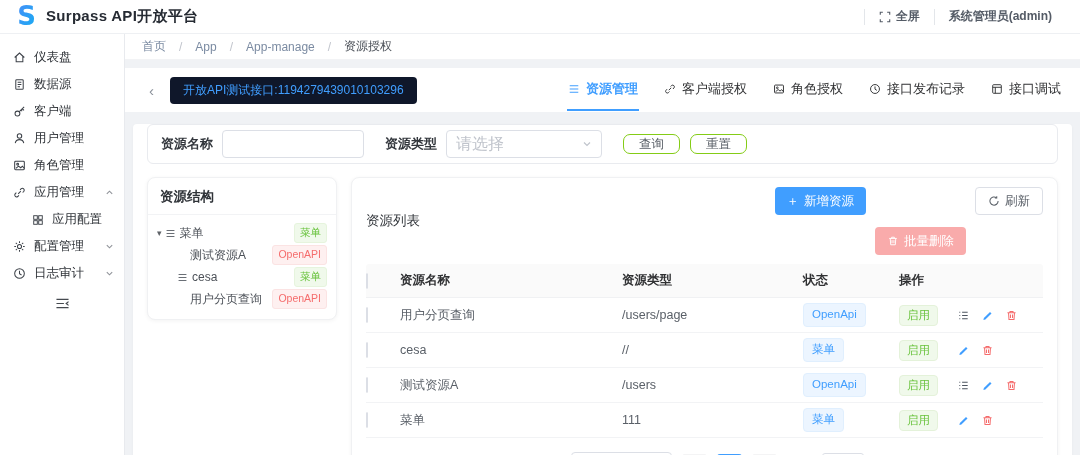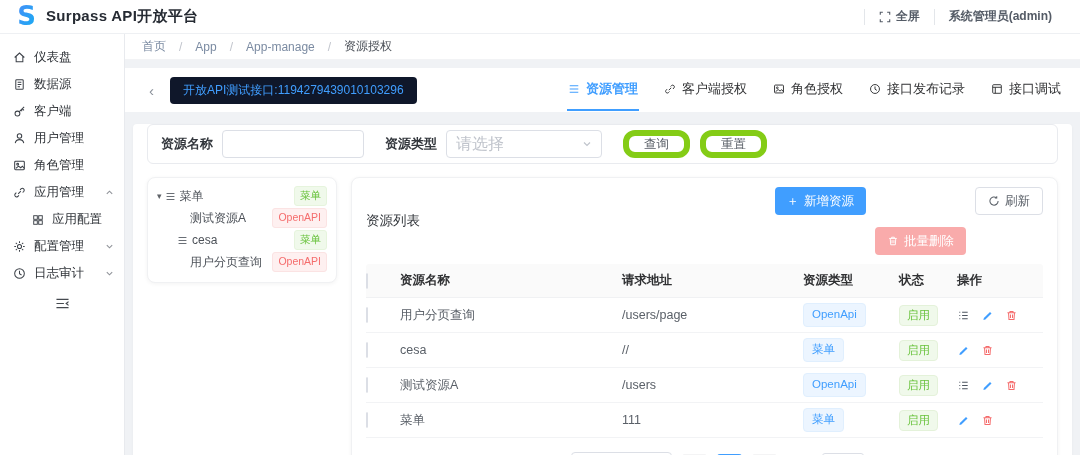--- a/index.html
+++ b/index.html
@@ -48,21 +48,21 @@
   .maincard { background:#fff; margin:0 8px; border-radius:4px; height:345px; box-shadow:0 1px 3px rgba(0,0,0,.04); }
 
   
   .filterbox { margin:12px 14px 13px; border:1px solid #e9ebef; border-radius:6px; height:40px; display:flex; align-items:center; padding:0 13px; }
   .f-label { font-size:13px; font-weight:600; color:#33373d; margin-right:9px; }
   .f-input { width:142px; height:28px; border:1px solid #dcdfe6; border-radius:4px; background:#fff; outline:none; padding:0 8px; font-size:12px; }
   .f-label2 { margin-left:21px; }
   .f-select { width:156px; height:28px; border:1px solid #dcdfe6; border-radius:4px; display:flex; align-items:center; justify-content:space-between; padding:0 9px; cursor:pointer; }
   .f-select .ph { font-size:16px; color:#c0c4cc; }
   .f-select .dn { color:#c0c4cc; }
-  .btn-plain { height:28px; padding:0 15px; border:6px solid #84cc16; border-radius:12px; background:#fff; color:#5a6068; font-size:12.5px; cursor:pointer; }
+  .btn-plain { height:20px; padding:0 15px; border:1px solid #84cc16; border-radius:7px; background:#fff; color:#5a6068; font-size:12.5px; cursor:pointer; }
   .btn-search { margin-left:21px; }
   .btn-reset { margin-left:10px; }
 
   
   .panels { display:flex; gap:14px; margin:0 14px; align-items:flex-start; }
   .panel { border:1px solid #f0f1f3; border-radius:8px; box-shadow:0 1px 4px rgba(0,0,0,.05); background:#fff; }
   .tree-panel { width:190px; flex:none; }
   .tp-header { font-size:13.5px; font-weight:bold; color:#2f3338; padding:10px 12px 8px; border-bottom:1px solid #f2f3f5; }
   .tree { padding:7px 0 9px; }
   .tnode { display:flex; align-items:center; height:22px; font-size:12px; color:#4c5158; padding-right:9px; cursor:pointer; }
@@ -334,20 +334,21 @@
               </svg>
           </span>
         </div>
         <button class="btn-plain btn-search">查询</button>
         <button class="btn-plain btn-reset">重置</button>
       </div>
 
       <div class="panels">
 
         <div class="panel tree-panel">
+          <div class="tp-header">资源结构</div>
           <div class="tree">
             <div class="tnode ind0">
               <span class="caret">▾</span>
               <span class="nicon">
                 <svg width="11" height="11" viewBox="0 0 14 14" fill="none" stroke="currentColor" stroke-width="1.4">
                     <path d="M2 3.2h10M2 7h10M2 10.8h10"></path>
                   </svg>
               </span>
               <span>菜单</span>
               <span class="nbadge badge badge-green">菜单</span>
@@ -397,21 +398,20 @@
                 </span>
                   <span>刷新</span>
               </button>
             </div>
           </div>
 
           <div class="table">
             <div class="trow thead">
               <div><span class="checkbox"></span></div>
               <div>资源名称</div>
-              <div>请求地址</div>
               <div>资源类型</div>
               <div>状态</div>
               <div>操作</div>
             </div>
 
             <div class="trow tdata">
               <div><span class="checkbox"></span></div>
               <div>用户分页查询</div>
               <div>/users/page</div>
               <div class="cell-badge"><span class="badge badge-blue">OpenApi</span></div>

